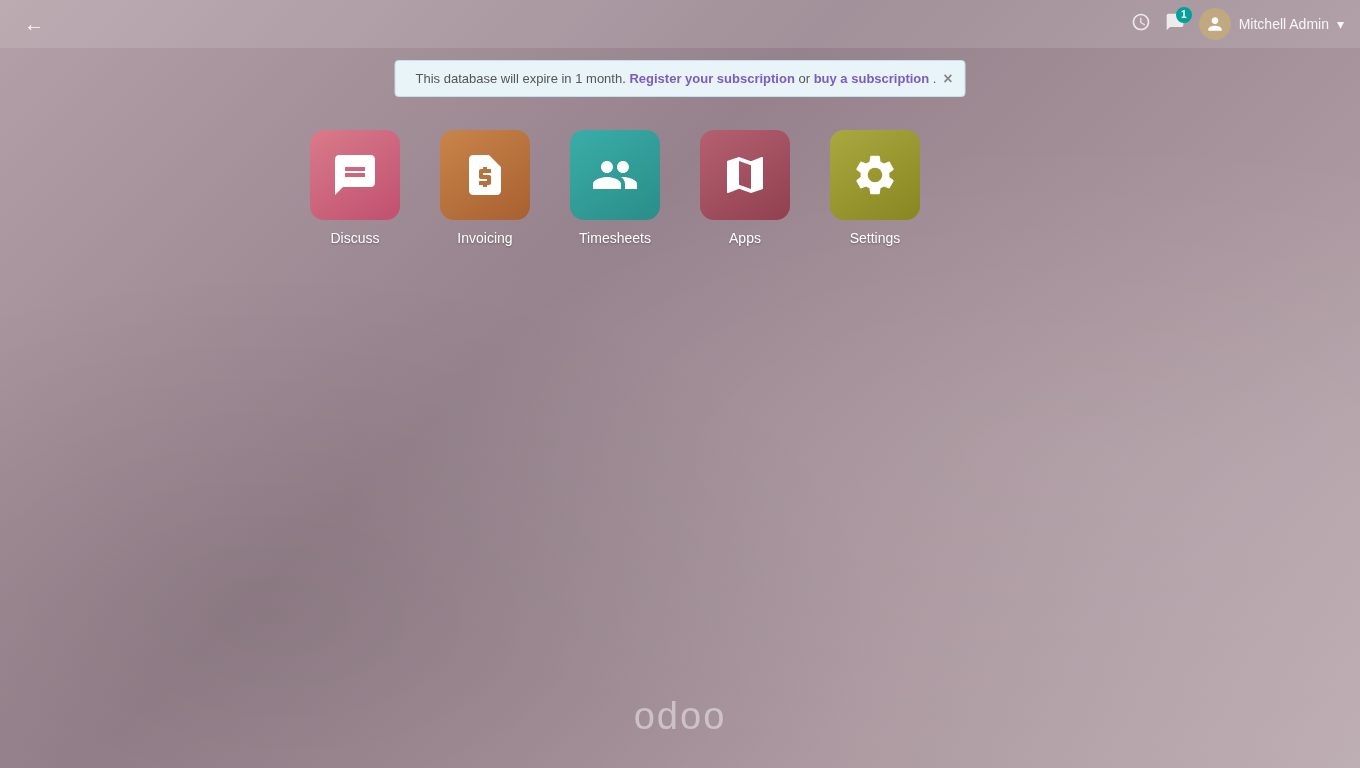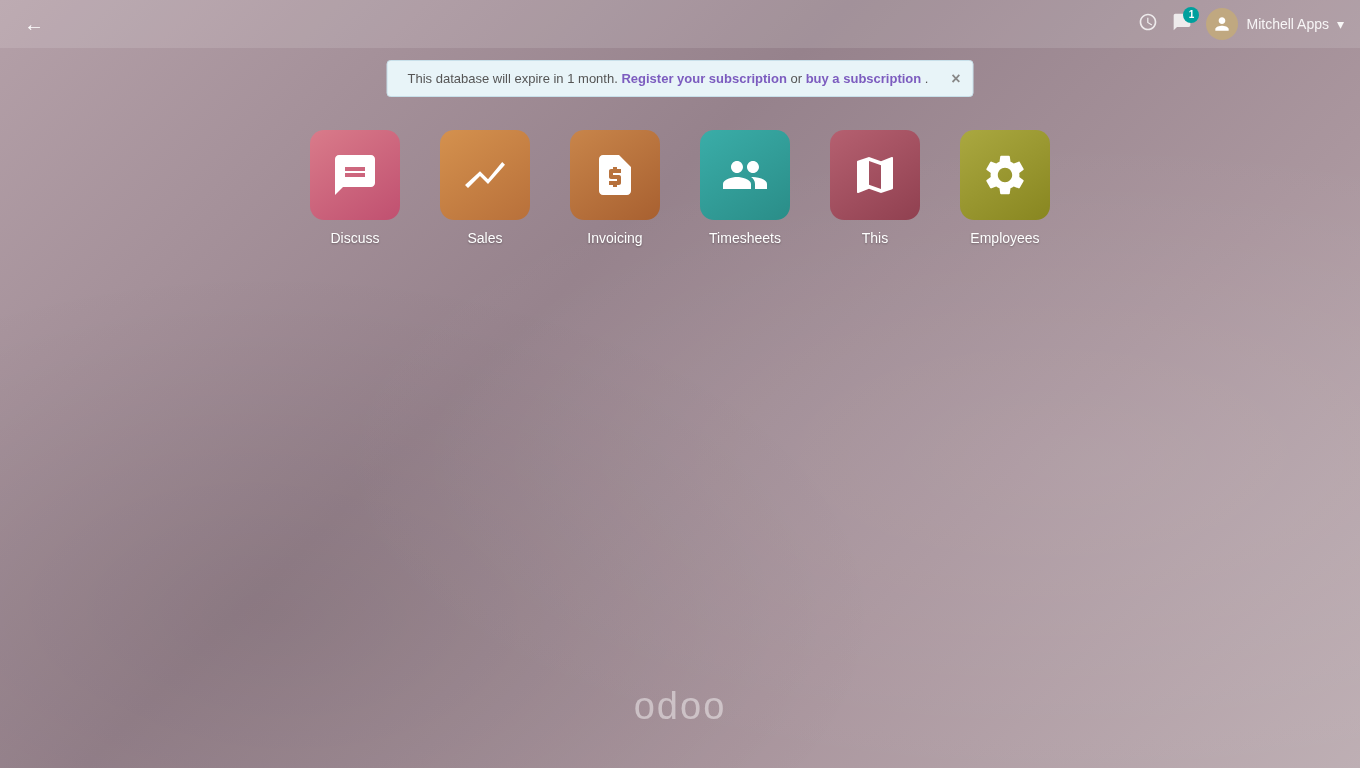--- a/index.html
+++ b/index.html
@@ -108,21 +108,21 @@
 
     
     #banner {
       position: absolute;
       top: 60px;
       left: 50%;
       transform: translateX(-50%);
       background: #e8f4f8;
       border: 1px solid #c8e0ea;
       border-radius: 4px;
-      padding: 10px 44px 10px 20px;
+      padding: 10px 28px 10px 20px;
       font-size: 13px;
       color: #555;
       white-space: nowrap;
       z-index: 10;
     }
 
     #banner a {
       color: #7c5cbf;
       font-weight: bold;
       text-decoration: none;
@@ -202,21 +202,21 @@
     .icon-settings { background: linear-gradient(145deg, #aaa840, #888620); }
 
     
     .app-item.project-selected .app-icon {
       box-shadow: 0 0 0 4px rgba(255,255,255,0.3);
     }
 
     
     #odoo-logo {
       position: absolute;
-      bottom: 40px;
+      bottom: 30px;
       left: 50%;
       transform: translateX(-50%);
       color: rgba(255,255,255,0.5);
       font-size: 36px;
       font-weight: 300;
       letter-spacing: 4px;
       display: flex;
       align-items: center;
       gap: 4px;
     }
@@ -239,21 +239,21 @@
         <path d="M20 2H4c-1.1 0-2 .9-2 2v18l4-4h14c1.1 0 2-.9 2-2V4c0-1.1-.9-2-2-2z"></path>
       </svg>
       <span class="badge">1</span>
     </div>
     <div id="user-menu">
       <div id="user-avatar">
         <svg width="20" height="20" viewBox="0 0 24 24" fill="white">
           <path d="M12 12c2.21 0 4-1.79 4-4s-1.79-4-4-4-4 1.79-4 4 1.79 4 4 4zm0 2c-2.67 0-8 1.34-8 4v2h16v-2c0-2.66-5.33-4-8-4z"></path>
         </svg>
       </div>
-      <span>Mitchell Apps</span>
+      <span>Mitchell Admin</span>
       <span>▾</span>
     </div>
   </div>
 </div>
 
 <div id="banner">
   <span>This database will expire in 1 month.</span>
   <a>Register your subscription</a>
   <span> or </span>
   <a>buy a subscription</a>
@@ -265,28 +265,20 @@
 
   <div class="app-item">
     <div class="app-icon icon-discuss">
       <svg viewBox="0 0 24 24">
         <path d="M20 2H4c-1.1 0-2 .9-2 2v18l4-4h14c1.1 0 2-.9 2-2V4c0-1.1-.9-2-2-2zm-3 11H7v-2h10v2zm0-3H7V8h10v2z"></path>
       </svg>
     </div>
     <span class="app-label">Discuss</span>
   </div>
 
-  <div class="app-item">
-    <div class="app-icon icon-sales">
-      <svg viewBox="0 0 24 24">
-        <path d="M3.5 18.5l6-6 4 4L22 6.92 20.59 5.5l-7.09 8.58-4-4L2 17l1.5 1.5z"></path>
-      </svg>
-    </div>
-    <span class="app-label">Sales</span>
-  </div>
 
   <div class="app-item">
     <div class="app-icon icon-invoicing">
       <svg viewBox="0 0 24 24">
         <path d="M14 2H6c-1.1 0-2 .9-2 2v16c0 1.1.9 2 2 2h12c1.1 0 2-.9 2-2V8l-6-6zm1 9h-4v1h3c.55 0 1 .45 1 1v3c0 .55-.45 1-1 1h-1v1h-2v-1H9v-2h4v-1h-3c-.55 0-1-.45-1-1v-3c0-.55.45-1 1-1h1V8h2v1h2v2z"></path>
       </svg>
     </div>
     <span class="app-label">Invoicing</span>
   </div>
 
@@ -300,29 +292,29 @@
     </div>
     <span class="app-label">Timesheets</span>
   </div>
 
   <div class="app-item">
     <div class="app-icon icon-apps">
       <svg viewBox="0 0 24 24">
         <path d="M20.5 3l-.16.03L15 5.1 9 3 3.36 4.9c-.21.07-.36.25-.36.48V20.5c0 .28.22.5.5.5l.16-.03L9 18.9l6 2.1 5.64-1.9c.21-.07.36-.25.36-.48V3.5c0-.28-.22-.5-.5-.5zM15 19l-6-2.11V5l6 2.11V19z"></path>
       </svg>
     </div>
-    <span class="app-label">This</span>
+    <span class="app-label">Apps</span>
   </div>
 
   <div class="app-item">
     <div class="app-icon icon-settings">
       <svg viewBox="0 0 24 24">
         <path d="M19.14 12.94c.04-.3.06-.61.06-.94 0-.32-.02-.64-.07-.94l2.03-1.58c.18-.14.23-.41.12-.61l-1.92-3.32c-.12-.22-.37-.29-.59-.22l-2.39.96c-.5-.38-1.03-.7-1.62-.94l-.36-2.54c-.04-.24-.24-.41-.48-.41h-3.84c-.24 0-.43.17-.47.41l-.36 2.54c-.59.24-1.13.57-1.62.94l-2.39-.96c-.22-.08-.47 0-.59.22L2.74 8.87c-.12.21-.08.47.12.61l2.03 1.58c-.05.3-.09.63-.09.94s.02.64.07.94l-2.03 1.58c-.18.14-.23.41-.12.61l1.92 3.32c.12.22.37.29.59.22l2.39-.96c.5.38 1.03.7 1.62.94l.36 2.54c.05.24.24.41.48.41h3.84c.24 0 .44-.17.47-.41l.36-2.54c.59-.24 1.13-.56 1.62-.94l2.39.96c.22.08.47 0 .59-.22l1.92-3.32c.12-.22.07-.47-.12-.61l-2.01-1.58zM12 15.6c-1.98 0-3.6-1.62-3.6-3.6s1.62-3.6 3.6-3.6 3.6 1.62 3.6 3.6-1.62 3.6-3.6 3.6z"></path>
       </svg>
     </div>
-    <span class="app-label">Employees</span>
+    <span class="app-label">Settings</span>
   </div>
 
 </div>
 
 <div id="odoo-logo">
   <span style="color:rgba(255,255,255,0.45); font-size:38px; font-weight:300; letter-spacing:2px;">odoo</span>
 </div>
 
 </body></html>

